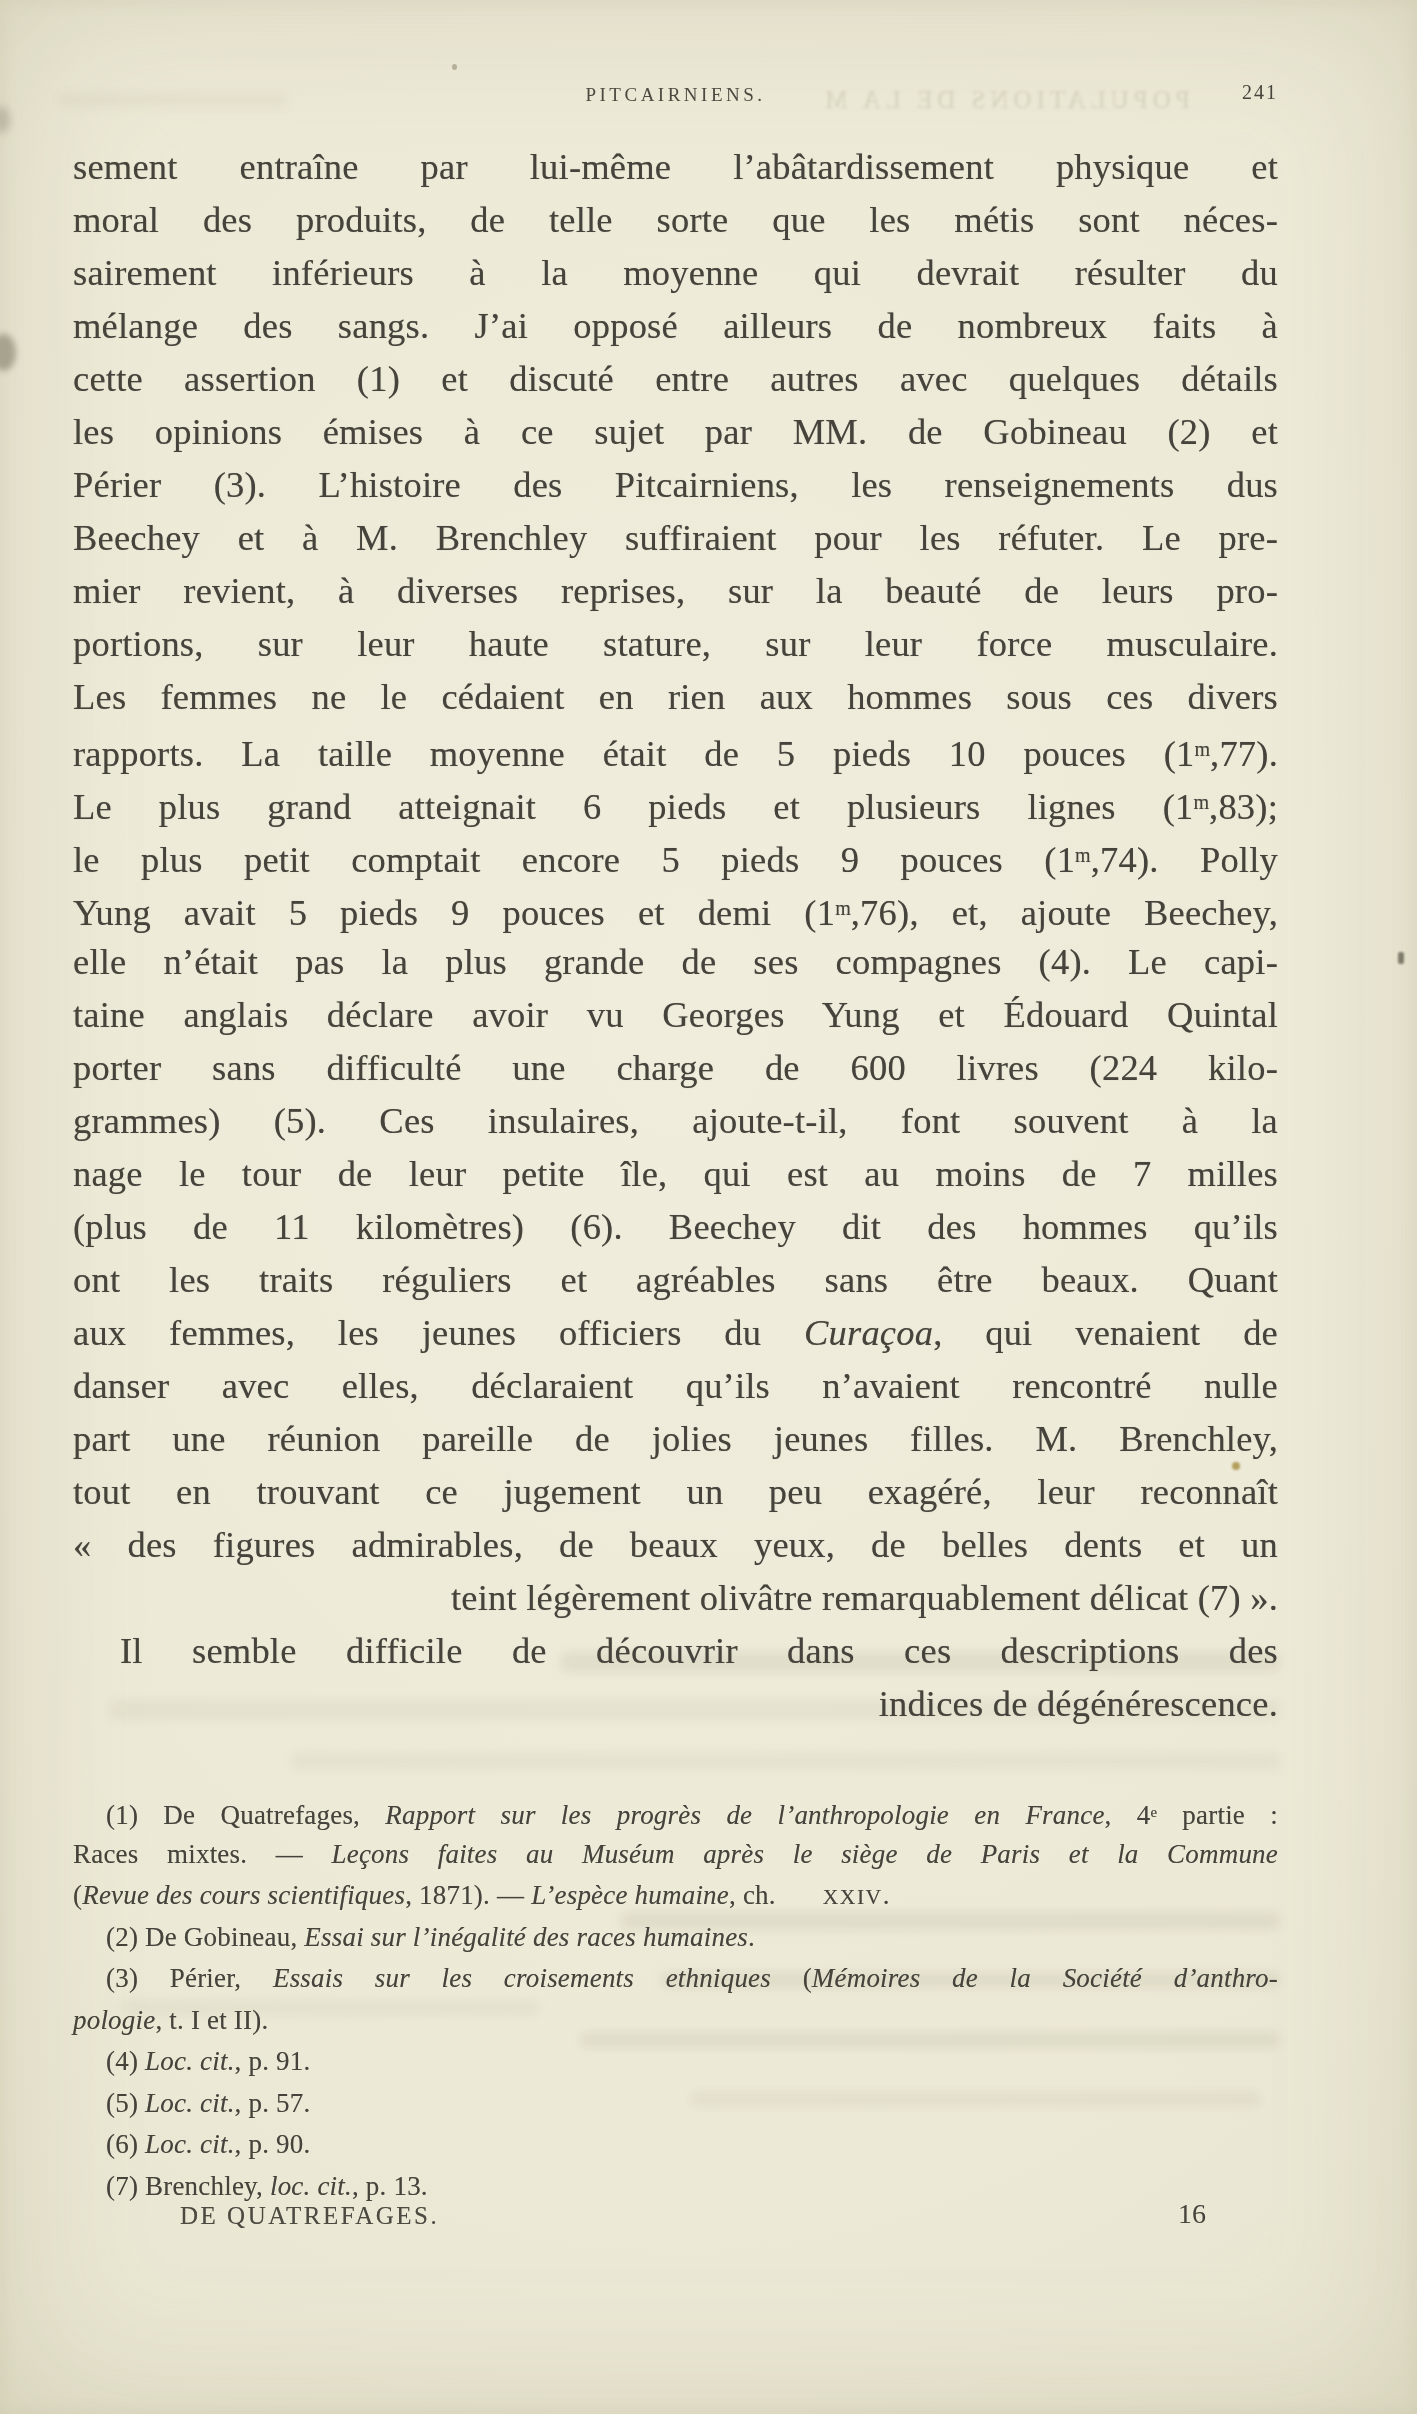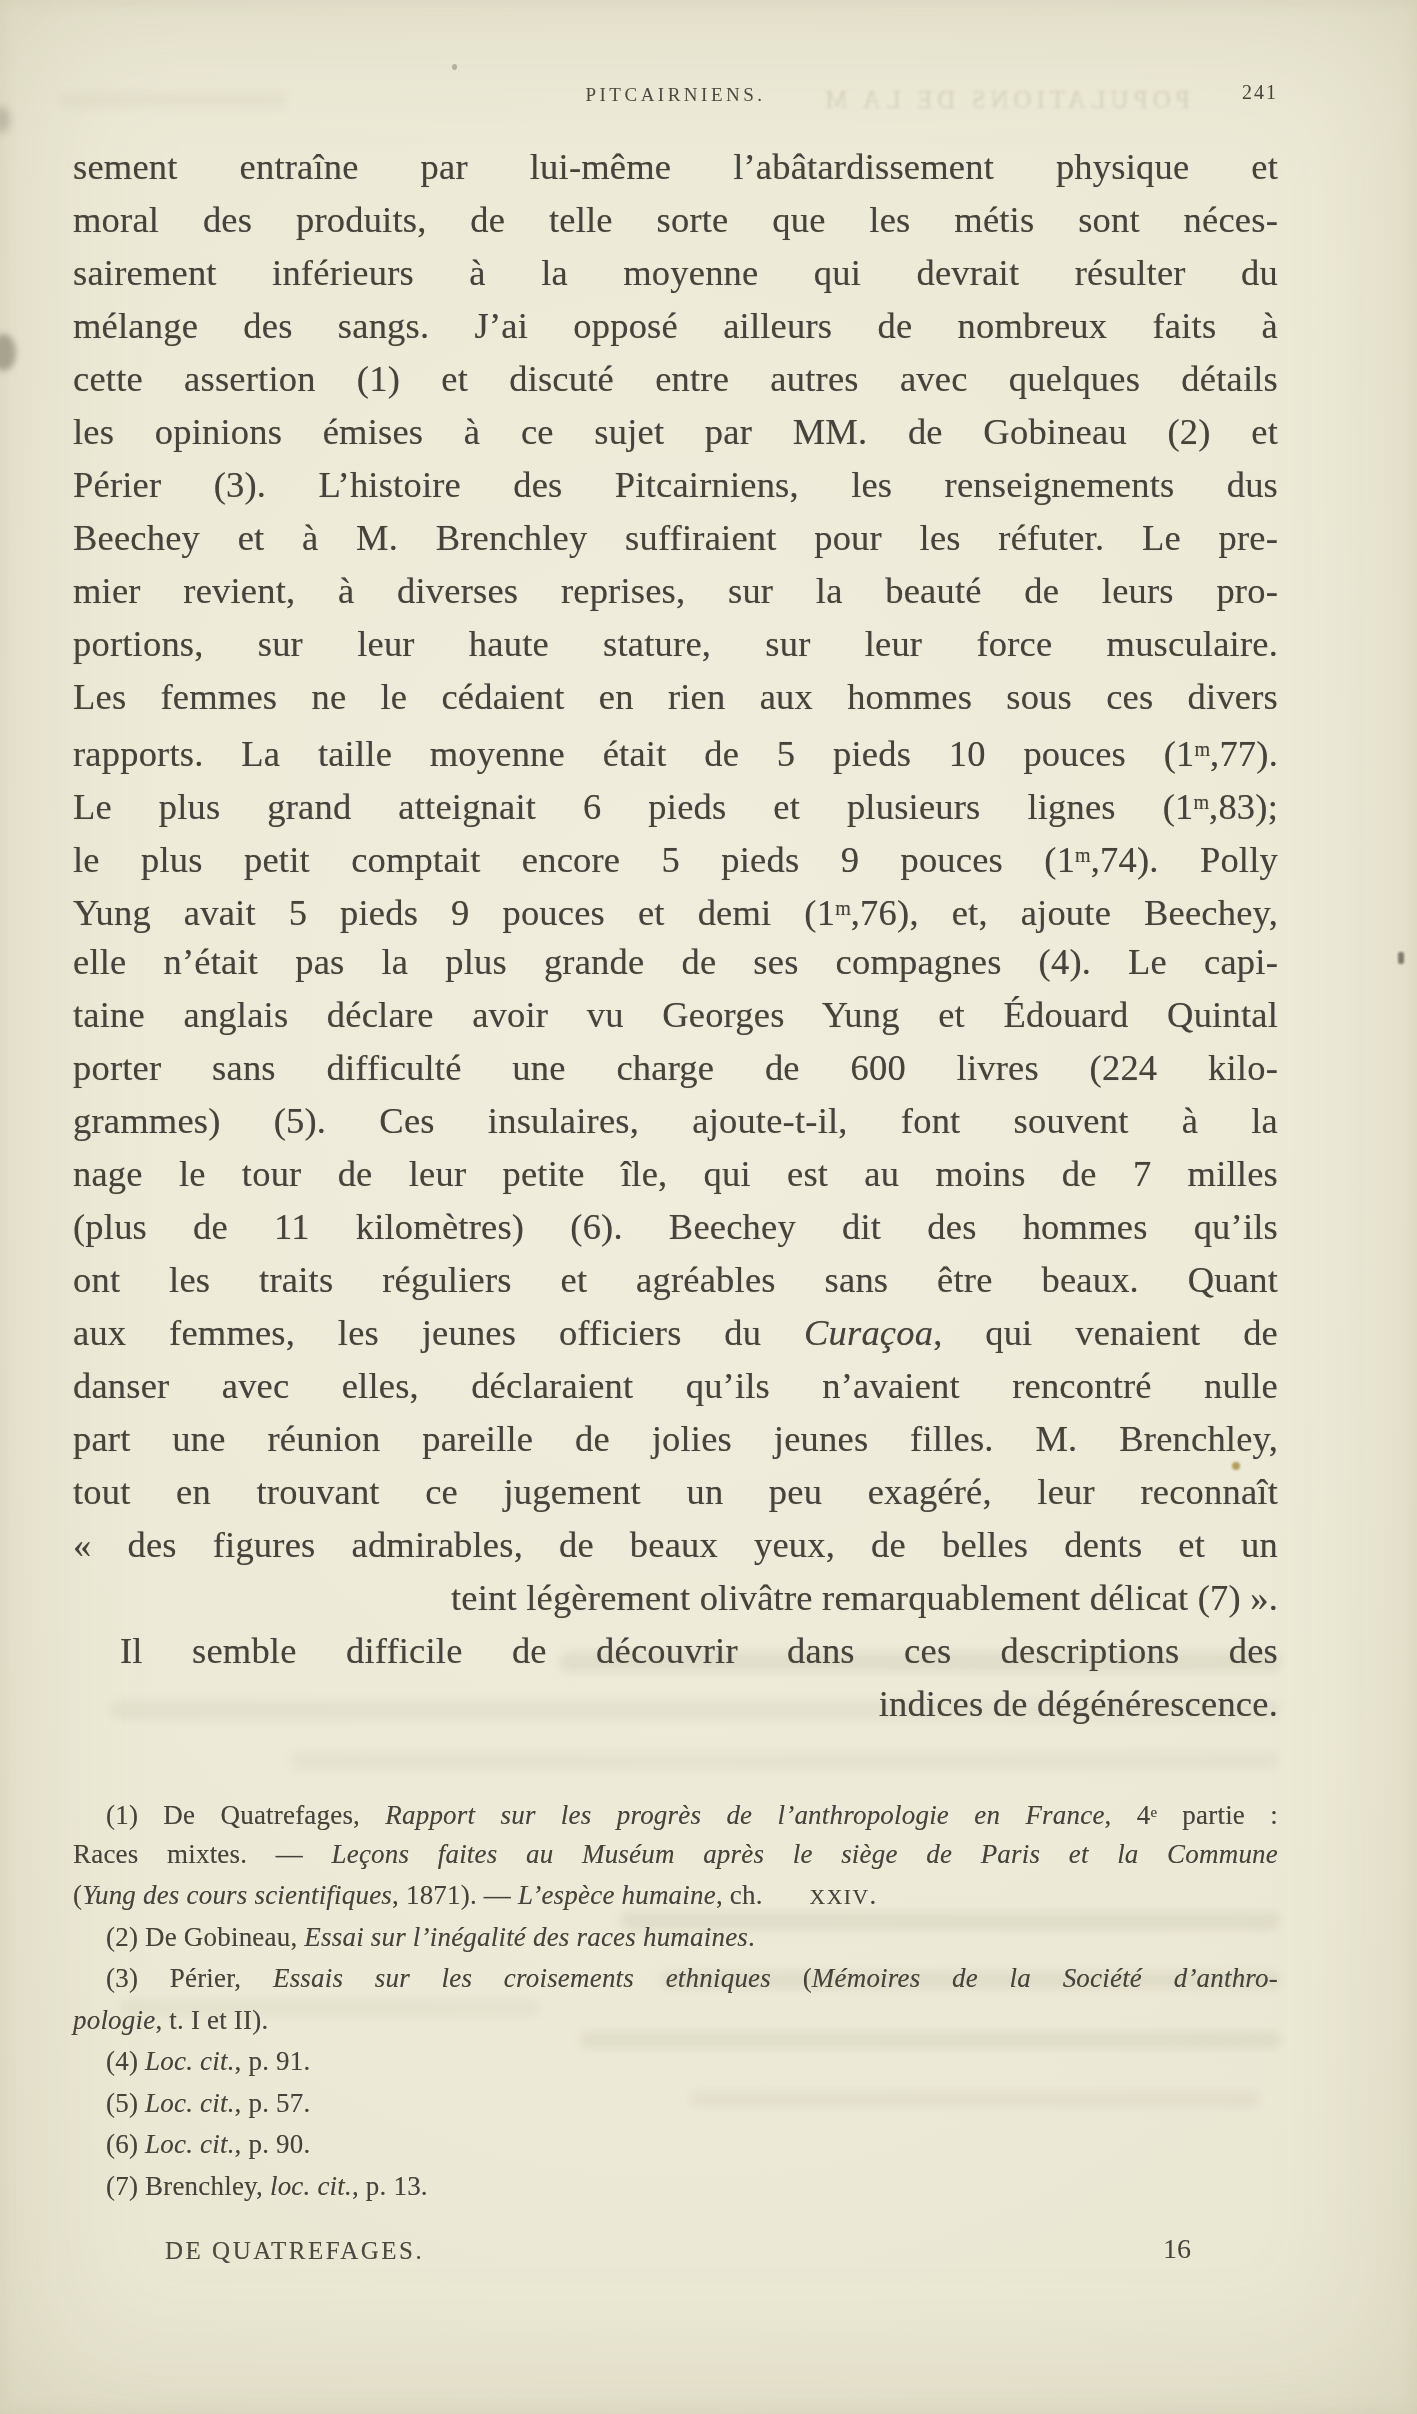--- a/index.html
+++ b/index.html
@@ -23,21 +23,21 @@
   .bline.ind{text-indent:47px;}
   
   .footnotes{position:absolute;left:73px;top:1792px;width:1205px;}
   .fline{height:41.5px;line-height:41.5px;font-size:27px;letter-spacing:0.2px;
     text-shadow:0 0 0.6px rgba(70,68,58,0.4);}
   .fline.ind{text-indent:33px;}
   .it{font-style:italic;}
   .sup{font-size:0.55em;vertical-align:0.5em;letter-spacing:0;}
   .sc{font-size:0.8em;text-transform:uppercase;letter-spacing:1.5px;margin-left:40px;}
   
-  .signature{position:absolute;left:73px;top:2196px;width:1205px;height:40px;margin-top:35px;}
+  .signature{position:absolute;left:88px;top:2196px;width:1205px;height:40px;}
   .sig-label{position:absolute;left:92px;top:6px;font-size:25px;letter-spacing:2.5px;color:#4c4a41;
     text-shadow:0 0 0.6px rgba(70,68,58,0.4);}
   .sig-number{position:absolute;left:1090px;top:2px;font-size:28px;color:#45433b;}
   
   .ghost-title{position:absolute;top:86px;left:620px;width:770px;text-align:center;
     transform:scaleX(-1);font-size:25px;letter-spacing:5px;
     color:rgba(118,110,80,0.18);filter:blur(1.6px);}
   .gbar{position:absolute;background:rgba(118,111,82,0.10);filter:blur(5px);border-radius:9px;}
   .smudge{position:absolute;border-radius:50%;}
 </style>
@@ -97,21 +97,21 @@
       <div class="bline just"><span>tout en trouvant ce jugement un peu exagéré, leur reconnaît</span></div>
       <div class="bline just"><span>« des figures admirables, de beaux yeux, de belles dents et un</span></div>
       <div class="bline"><span>teint légèrement olivâtre remarquablement délicat (7) ».</span></div>
       <div class="bline just ind"><span>Il semble difficile de découvrir dans ces descriptions des</span></div>
       <div class="bline"><span>indices de dégénérescence.</span></div>
     </div>
 
   <div class="footnotes" id="footnotes">
       <div class="fline just ind"><span>(1) De Quatrefages, </span><span class="it">Rapport sur les progrès de l’anthropologie en France</span><span>, 4</span><span class="sup">e</span><span> partie :</span></div>
       <div class="fline just"><span>Races mixtes. — </span><span class="it">Leçons faites au Muséum après le siège de Paris et la Commune</span></div>
-      <div class="fline"><span>(</span><span class="it">Yung des cours scientifiques</span><span>, 1871). — </span><span class="it">L’espèce humaine</span><span>, ch. </span><span class="sc">xxiv</span><span>.</span></div>
+      <div class="fline"><span>(</span><span class="it">Revue des cours scientifiques</span><span>, 1871). — </span><span class="it">L’espèce humaine</span><span>, ch. </span><span class="sc">xxiv</span><span>.</span></div>
       <div class="fline ind"><span>(2) De Gobineau, </span><span class="it">Essai sur l’inégalité des races humaines</span><span>.</span></div>
       <div class="fline just ind"><span>(3) Périer, </span><span class="it">Essais sur les croisements ethniques</span><span> (</span><span class="it">Mémoires de la Société d’anthro-</span></div>
       <div class="fline"><span class="it">pologie</span><span>, t. I et II).</span></div>
       <div class="fline ind"><span>(4) </span><span class="it">Loc. cit.</span><span>, p. 91.</span></div>
       <div class="fline ind"><span>(5) </span><span class="it">Loc. cit.</span><span>, p. 57.</span></div>
       <div class="fline ind"><span>(6) </span><span class="it">Loc. cit.</span><span>, p. 90.</span></div>
       <div class="fline ind"><span>(7) Brenchley, </span><span class="it">loc. cit.</span><span>, p. 13.</span></div>
     </div>
 
   <div class="signature">

